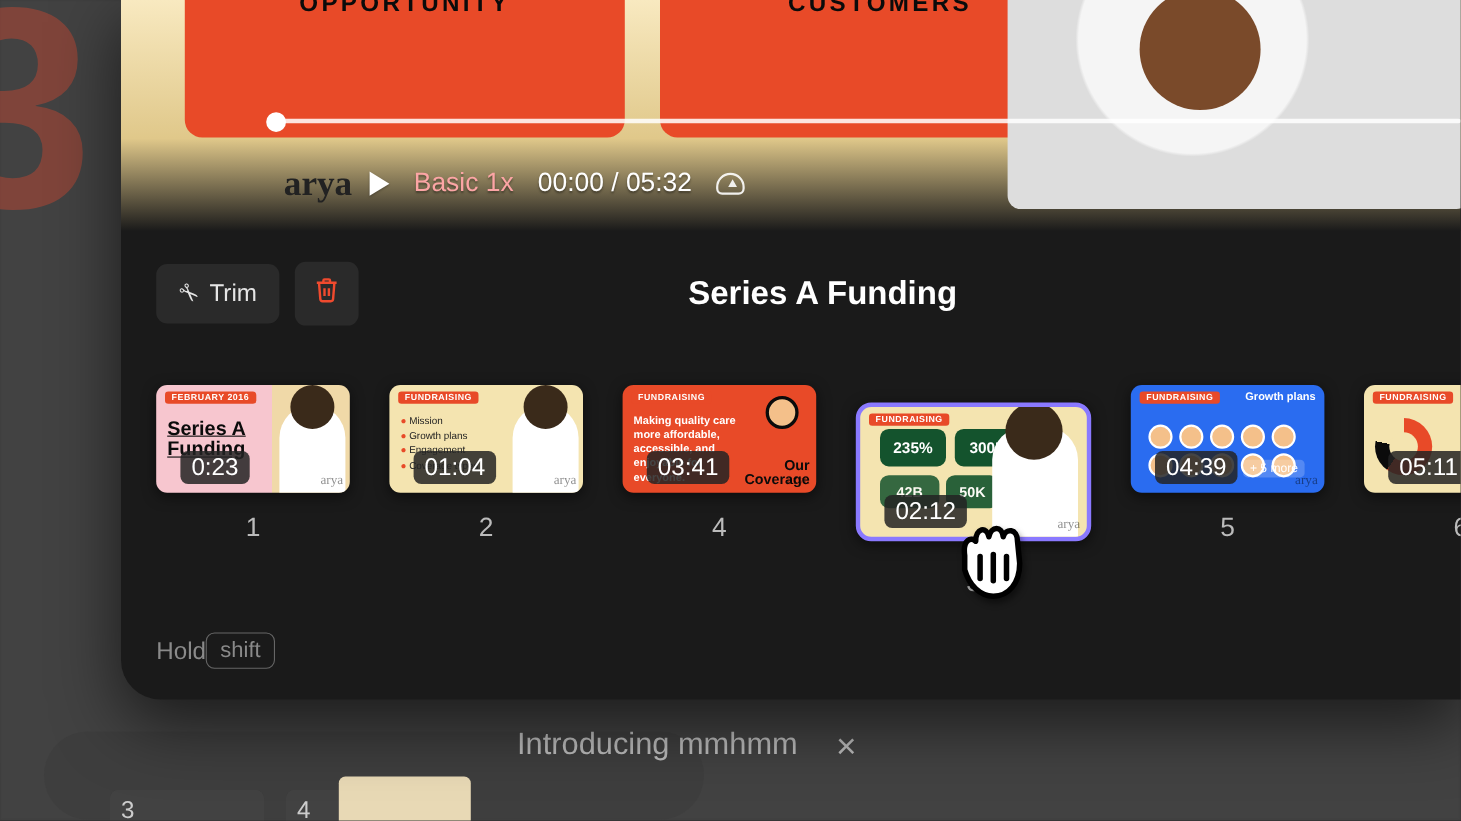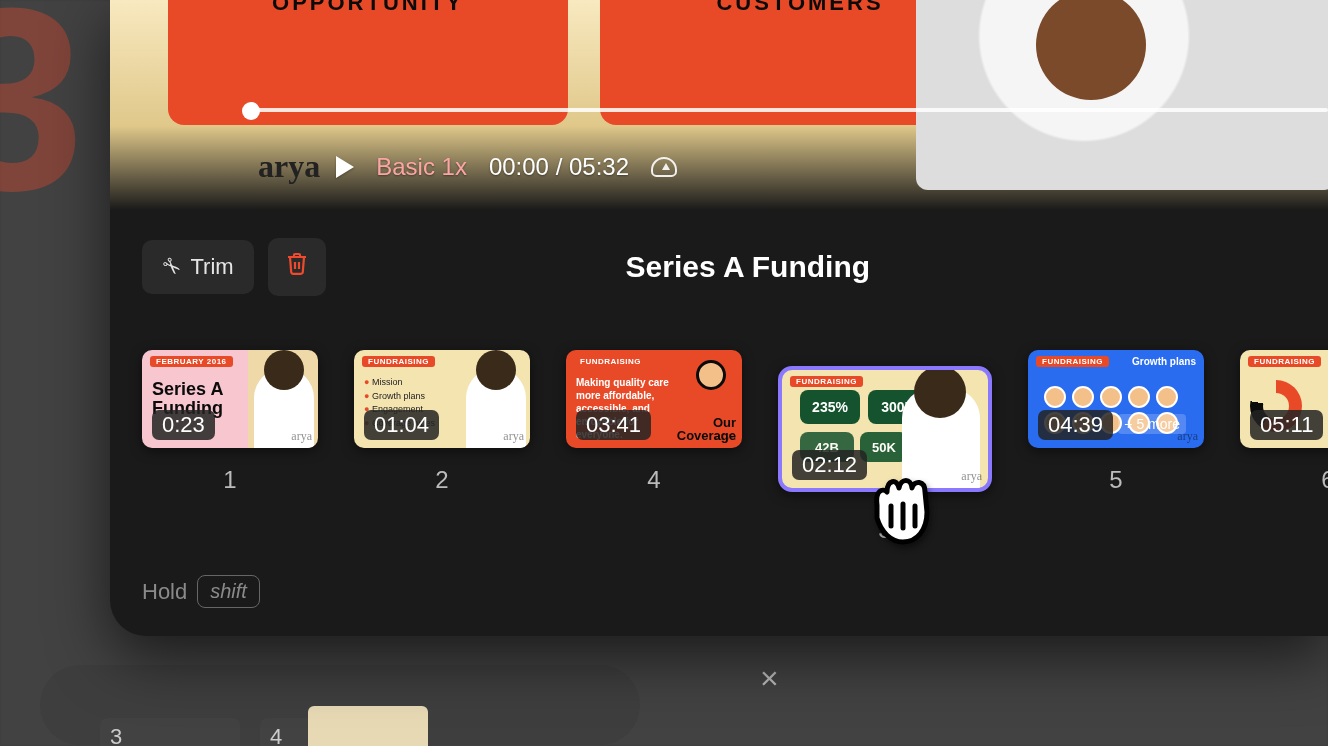--- a/index.html
+++ b/index.html
@@ -44,21 +44,21 @@
   .delete-btn { color: #f04a2e; padding: 14px 18px; }
   .scissors-icon { display:inline-block; transform: rotate(45deg); font-size: 22px; }
   .title { flex: 0 0 auto; margin-left: 300px; color: #fff; font-size: 30px; font-weight: 600; }
 
   .thumbs { display: flex; gap: 36px; margin-top: 54px; padding-right: 0; align-items: flex-start; }
   .thumb-col { display: flex; flex-direction: column; align-items: center; gap: 18px; }
   .thumb { position: relative; width: 176px; height: 98px; border-radius: 10px; overflow: hidden; cursor: grab; box-shadow: 0 3px 12px rgba(0,0,0,0.5); }
   .thumb.dragging { width: 214px; height: 126px; border: 4px solid #8a79ff; border-radius: 14px; transform: translateY(16px); z-index: 20; }
   .thumb-idx { color: #bbb; font-size: 24px; }
   .thumb-col.dragging .thumb-idx { margin-top: 22px; }
-  .time-badge { position: absolute; left: 10px; bottom: 8px; background: rgba(35,35,35,0.85); color: #fff; font-size: 22px; padding: 2px 10px; border-radius: 7px; font-weight: 500; }
+  .time-badge { position: absolute; left: 22px; bottom: 8px; background: rgba(35,35,35,0.85); color: #fff; font-size: 22px; padding: 2px 10px; border-radius: 7px; font-weight: 500; }
   .thumb.dragging .time-badge { font-size: 22px; }
   .logo-mark { position:absolute; right:6px; bottom:4px; font-family:'Brush Script MT', cursive; font-size:12px; color: rgba(0,0,0,0.45); }
 
   
   .sk1 { background: linear-gradient(90deg, #f7c6cf 0%, #f7c6cf 60%, #f0d9a8 60%, #f0d9a8 100%); }
   .sk1 .t-title { position:absolute; left:10px; top:30px; font-weight:800; font-size:18px; color:#0b0b0b; line-height:1.05; }
   .sk-person { position:absolute; right:4px; bottom:0; width:60px; height:80px; background:#fff; border-radius:30px 30px 0 0; }
   .sk-person::after { content:""; position:absolute; left:10px; top:-18px; width:40px; height:40px; background:#3a2a1a; border-radius:50%; }
   .sk-tag { position:absolute; left:8px; top:6px; background:#e84a28; color:#fff; font-size:8px; padding:1px 6px; border-radius:3px; font-weight:700; letter-spacing:0.5px;}
 
@@ -77,39 +77,40 @@
   .sk4 .s2 { left:86px; top:20px; width:60px; height:34px; font-size:14px; }
   .sk4 .s3 { left:18px; top:62px; width:54px; height:30px; font-size:13px; opacity:0.85; }
   .sk4 .s4 { left:78px; top:62px; width:48px; height:30px; font-size:13px; opacity:0.9; }
   .sk4 .sk-person { right:8px; width:78px; height:100px; }
   .sk4 .sk-person::after { width:52px; height:52px; top:-22px; left:12px; }
 
   .sk5 { background: #2a6cf0; }
   .sk5 .hdr { position:absolute; right:8px; top:6px; color:#fff; font-weight:700; font-size:10px; }
   .sk5 .avrow { position:absolute; left:16px; top:36px; display:flex; gap:6px; }
   .sk5 .avrow span { width:22px; height:22px; border-radius:50%; background:#f4c08a; border:2px solid #fff; display:block; }
-  .sk5 .more { position:absolute; right:18px; bottom:14px; color:#fff; font-size:14px; background:rgba(255,255,255,0.2); padding:2px 6px; border-radius:4px; }
+  .sk5 .more { position:absolute; right:18px; bottom:14px; color:#fff; font-size:11px; background:rgba(255,255,255,0.2); padding:2px 6px; border-radius:4px; }
 
   .sk6 { background: #f4e4b0; }
   .sk6 .donut { position:absolute; left:10px; top:30px; width:52px; height:52px; border-radius:50%; background: conic-gradient(#e84a28 0 60%, #0b0b0b 60% 78%, #f4e4b0 78% 100%); }
   .sk6 .donut::after { content:""; position:absolute; left:13px; top:13px; width:26px; height:26px; background:#f4e4b0; border-radius:50%; }
 
   .grab-cursor { position: absolute; left: 857px; top: 450px; width: 100px; height: 100px; z-index: 40; pointer-events: none; }
   .grab-cursor svg { width:100%; height:100%; filter: drop-shadow(2px 4px 3px rgba(0,0,0,0.45)); }
 
-  .hint { margin-top: auto; padding-top: 30px; color: #8a8a8a; font-size: 22px; display: flex; align-items: center; gap: 10px; }
-  .kbd { border: 1.5px solid #666; border-radius: 8px; padding: 4px 12px; font-family: inherit; font-size: 20px; color: #8a8a8a; font-style: italic; }
+  .hint { margin-top: auto; padding-top: 30px; color: #8a8a8a; font-size: 22px; display: flex; align-items: center; }
+  .kbd { border: 1.5px solid #666; border-radius: 8px; padding: 4px 12px; font-family: inherit; font-size: 20px; color: #8a8a8a; }
 </style>
 </head>
 <body>
 
 <div class="stage">
   <div class="bg-blur"></div>
   <div class="bg-num">3</div>
   <div class="bg-pill"></div>
+  <div class="bg-pill-text">Introducing mmhmm</div>
   <div class="bg-close">×</div>
   <div class="bg-chip c3">3</div>
   <div class="bg-chip c4">4</div>
   <div class="bg-thumb"></div>
 
   <div class="panel">
 
     <div class="preview">
       <div class="preview-bg"></div>
       <div class="preview-card left">
@@ -149,21 +150,21 @@
               </svg>
           </span>
         </button>
         <div class="title">Series A Funding</div>
       </div>
 
       <div class="thumbs" id="thumbs">
           <div class="thumb-col">
             <div class="thumb sk1">
               <div class="sk-tag">FEBRUARY 2016</div>
-              <div class="t-title" style="white-space: pre-line;">Series A
+              <div class="t-title" style="white-space: pre-line; text-decoration: underline;">Series A
 Funding</div>
               <div class="sk-person"></div>
               <div class="time-badge">0:23</div>
               <div class="logo-mark">arya</div>
             </div>
             <div class="thumb-idx">1</div>
           </div>
           <div class="thumb-col">
             <div class="thumb sk2">
               <div class="sk-tag">FUNDRAISING</div>

